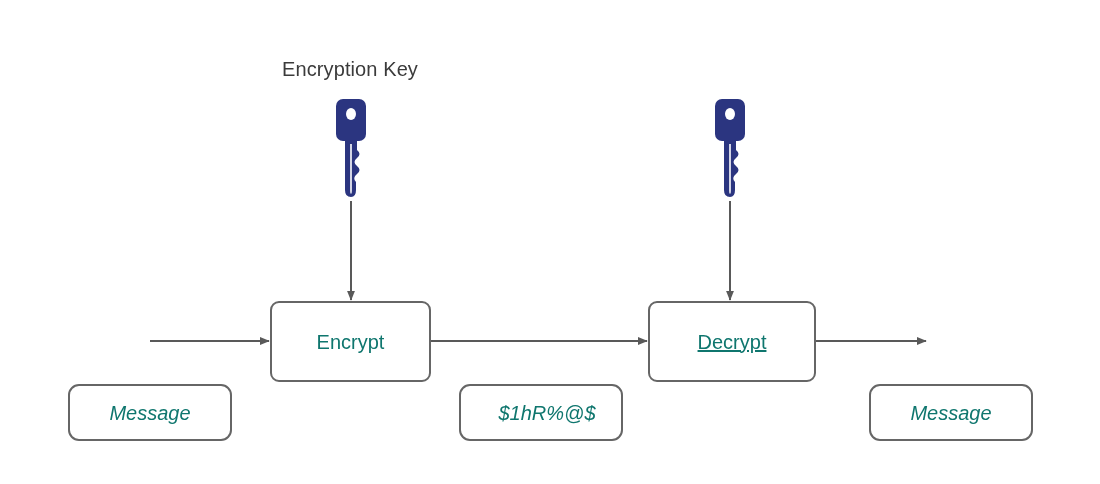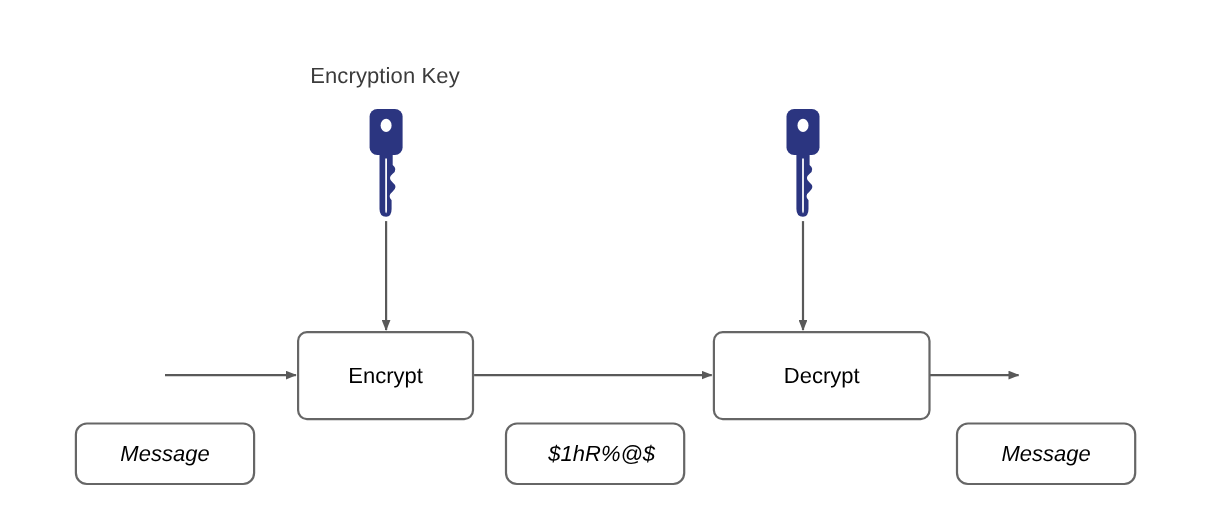--- a/index.html
+++ b/index.html
@@ -42,21 +42,21 @@
 
   
   .box {
     position: absolute;
     box-sizing: border-box;
     background: #ffffff;
     border: 2px solid #666666;
     display: flex;
     align-items: center;
     justify-content: center;
-    color: #000000;
+    color: #0f766e;
     font-size: 20px;
     line-height: 22px;
     white-space: nowrap;
   }
   .box.process { border-radius: 9px; }
   .box.data    { border-radius: 11px; font-style: italic; }
 
   
   #connectors {
     position: absolute;
@@ -130,21 +130,21 @@
                L25,92
                Q25,99 20,99
                Q14,99 14,92
                Z" fill="#2b3580"></path>
       <path d="M19.2,46 L20.8,46 L20.8,93 Q20.8,96 20,96 Q19.2,96 19.2,93 Z" fill="#ffffff"></path>
     </svg>
   </div>
 
   <div class="box process" style="left:270px; top:301px; width:161px; height:81px;">Encrypt</div>
 
-  <div class="box process" style="left:648px; top:301px; width:198px; height:81px;">Decrypt</div>
+  <div class="box process" style="left:648px; top:301px; width:168px; height:81px;text-decoration:underline;">Decrypt</div>
 
   <div class="box data" style="left:68px; top:384px; width:164px; height:57px;">Message</div>
 
   <div class="box data" style="left:459px; top:384px; width:164px; height:57px;padding-left:12px;">$1hR%@$</div>
 
   <div class="box data" style="left:869px; top:384px; width:164px; height:57px;">Message</div>
 
 </div>
 
 </body></html>

